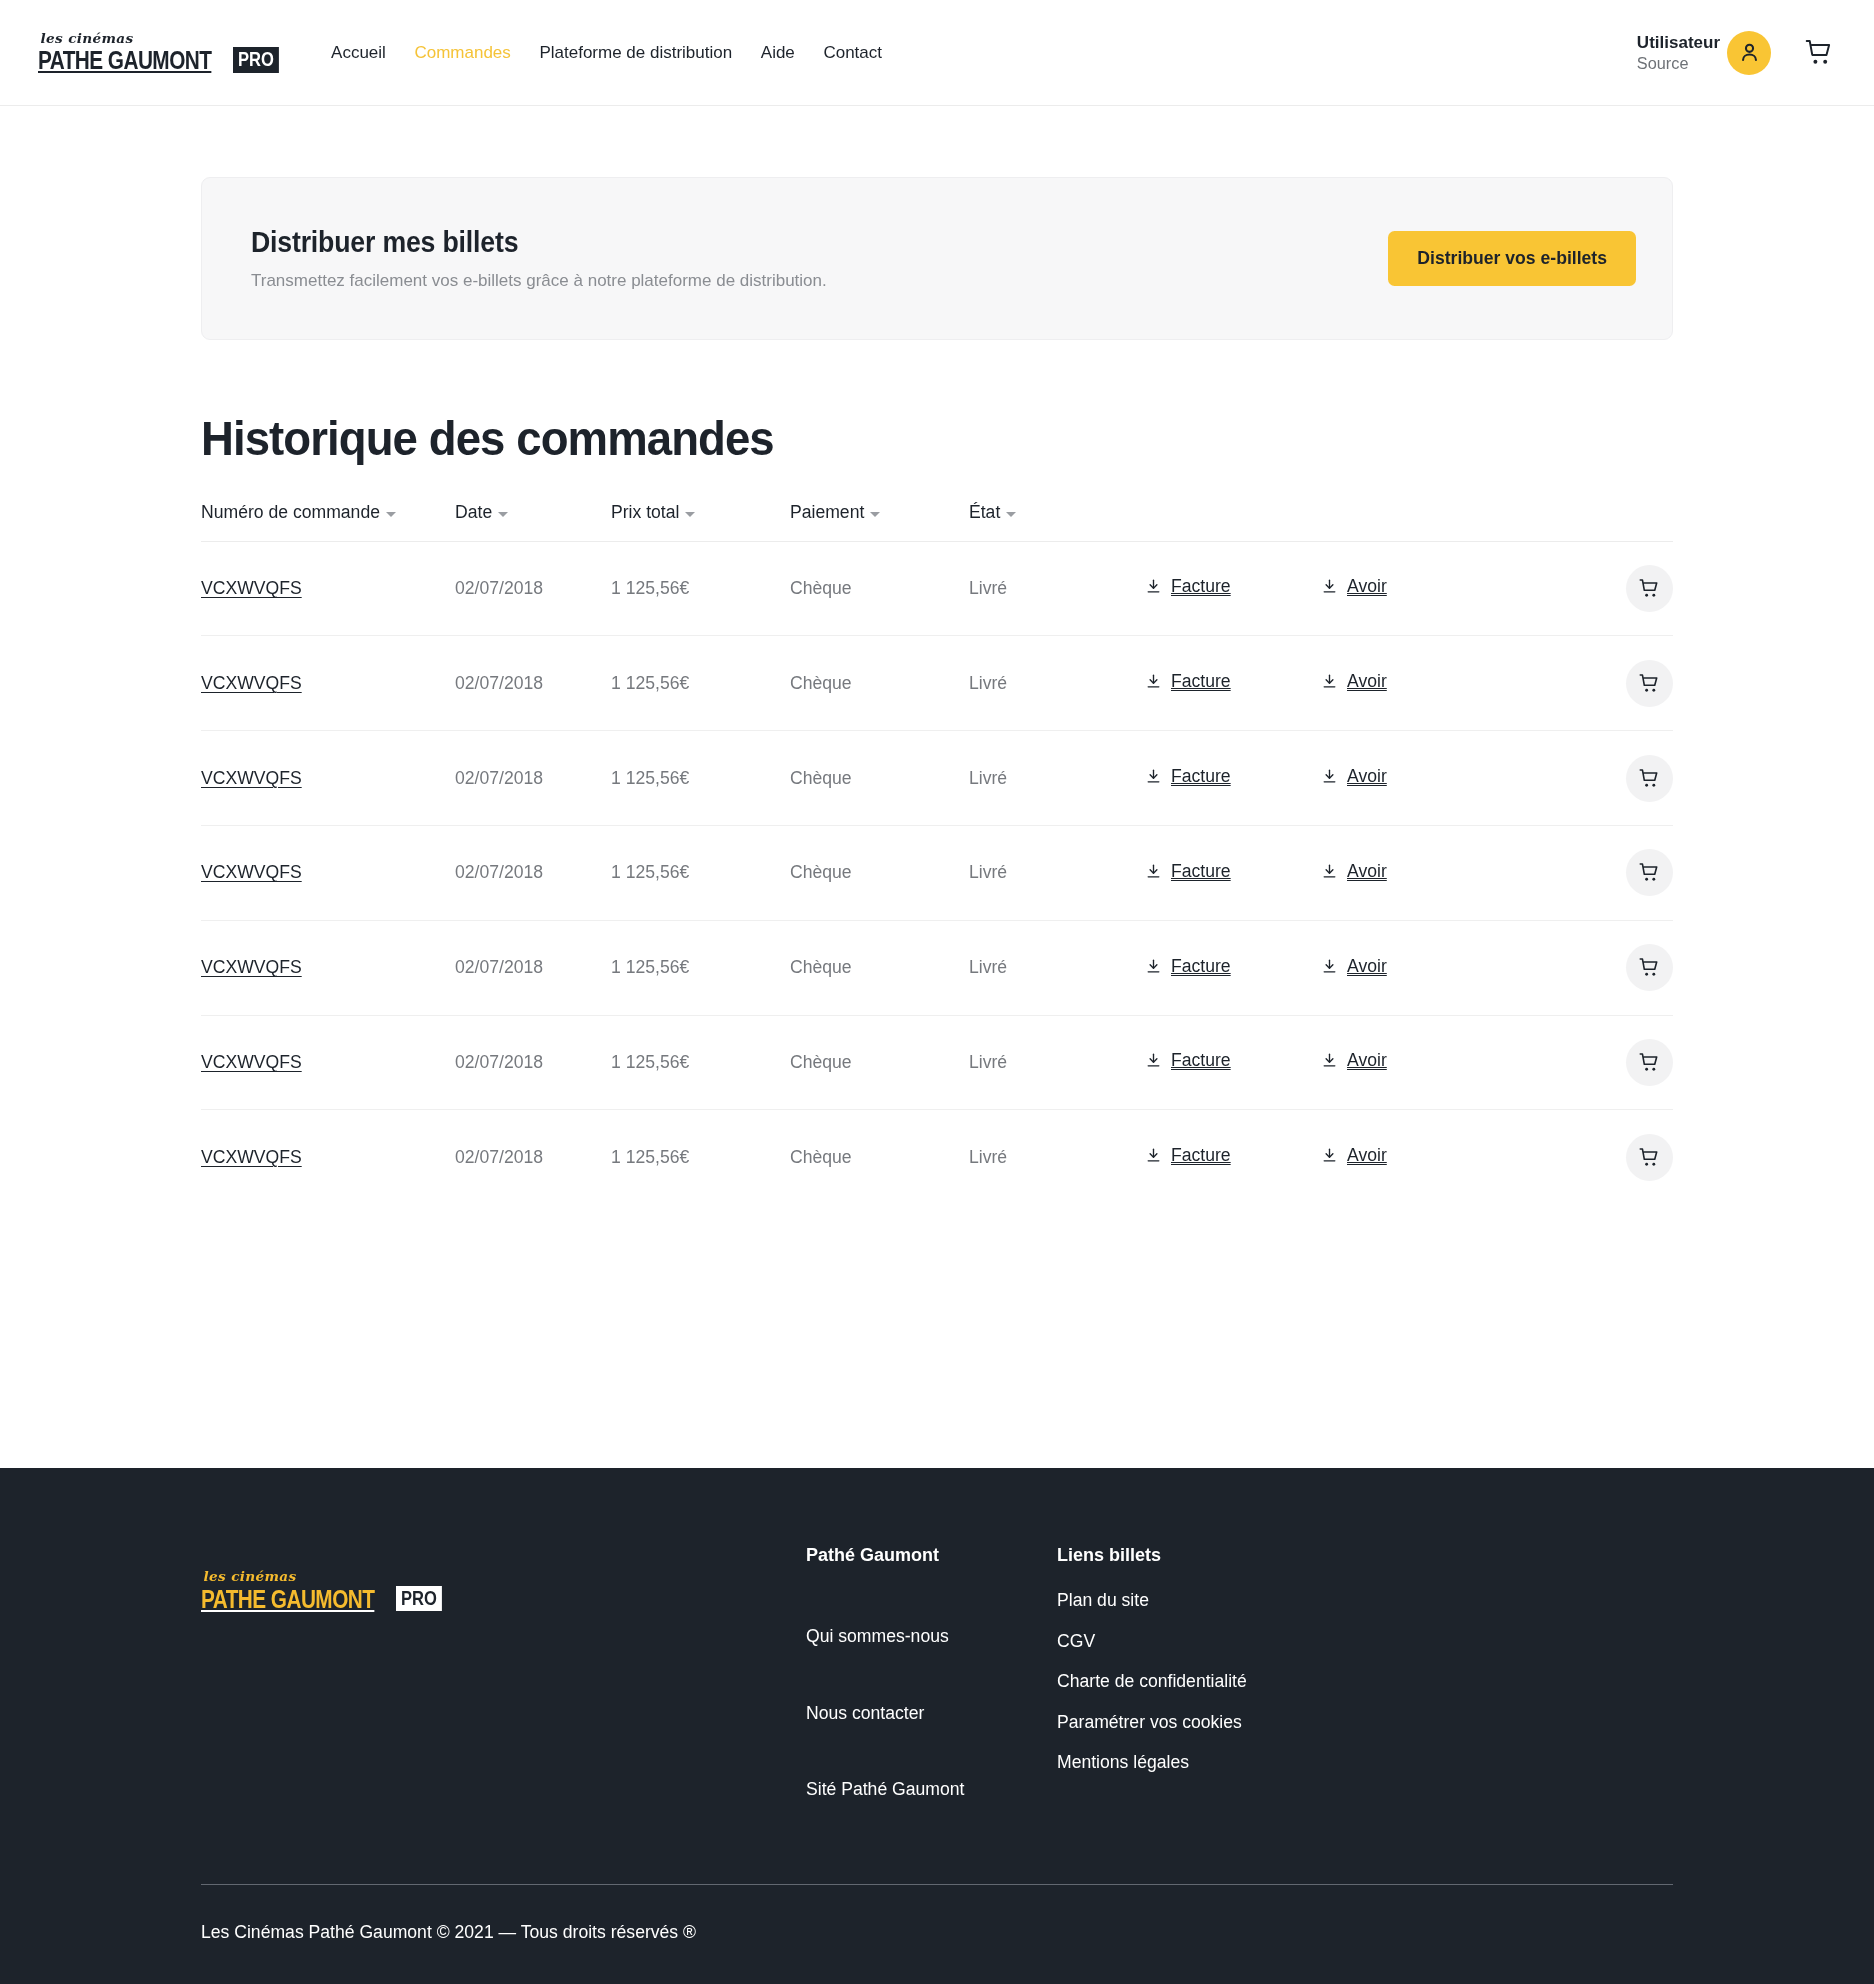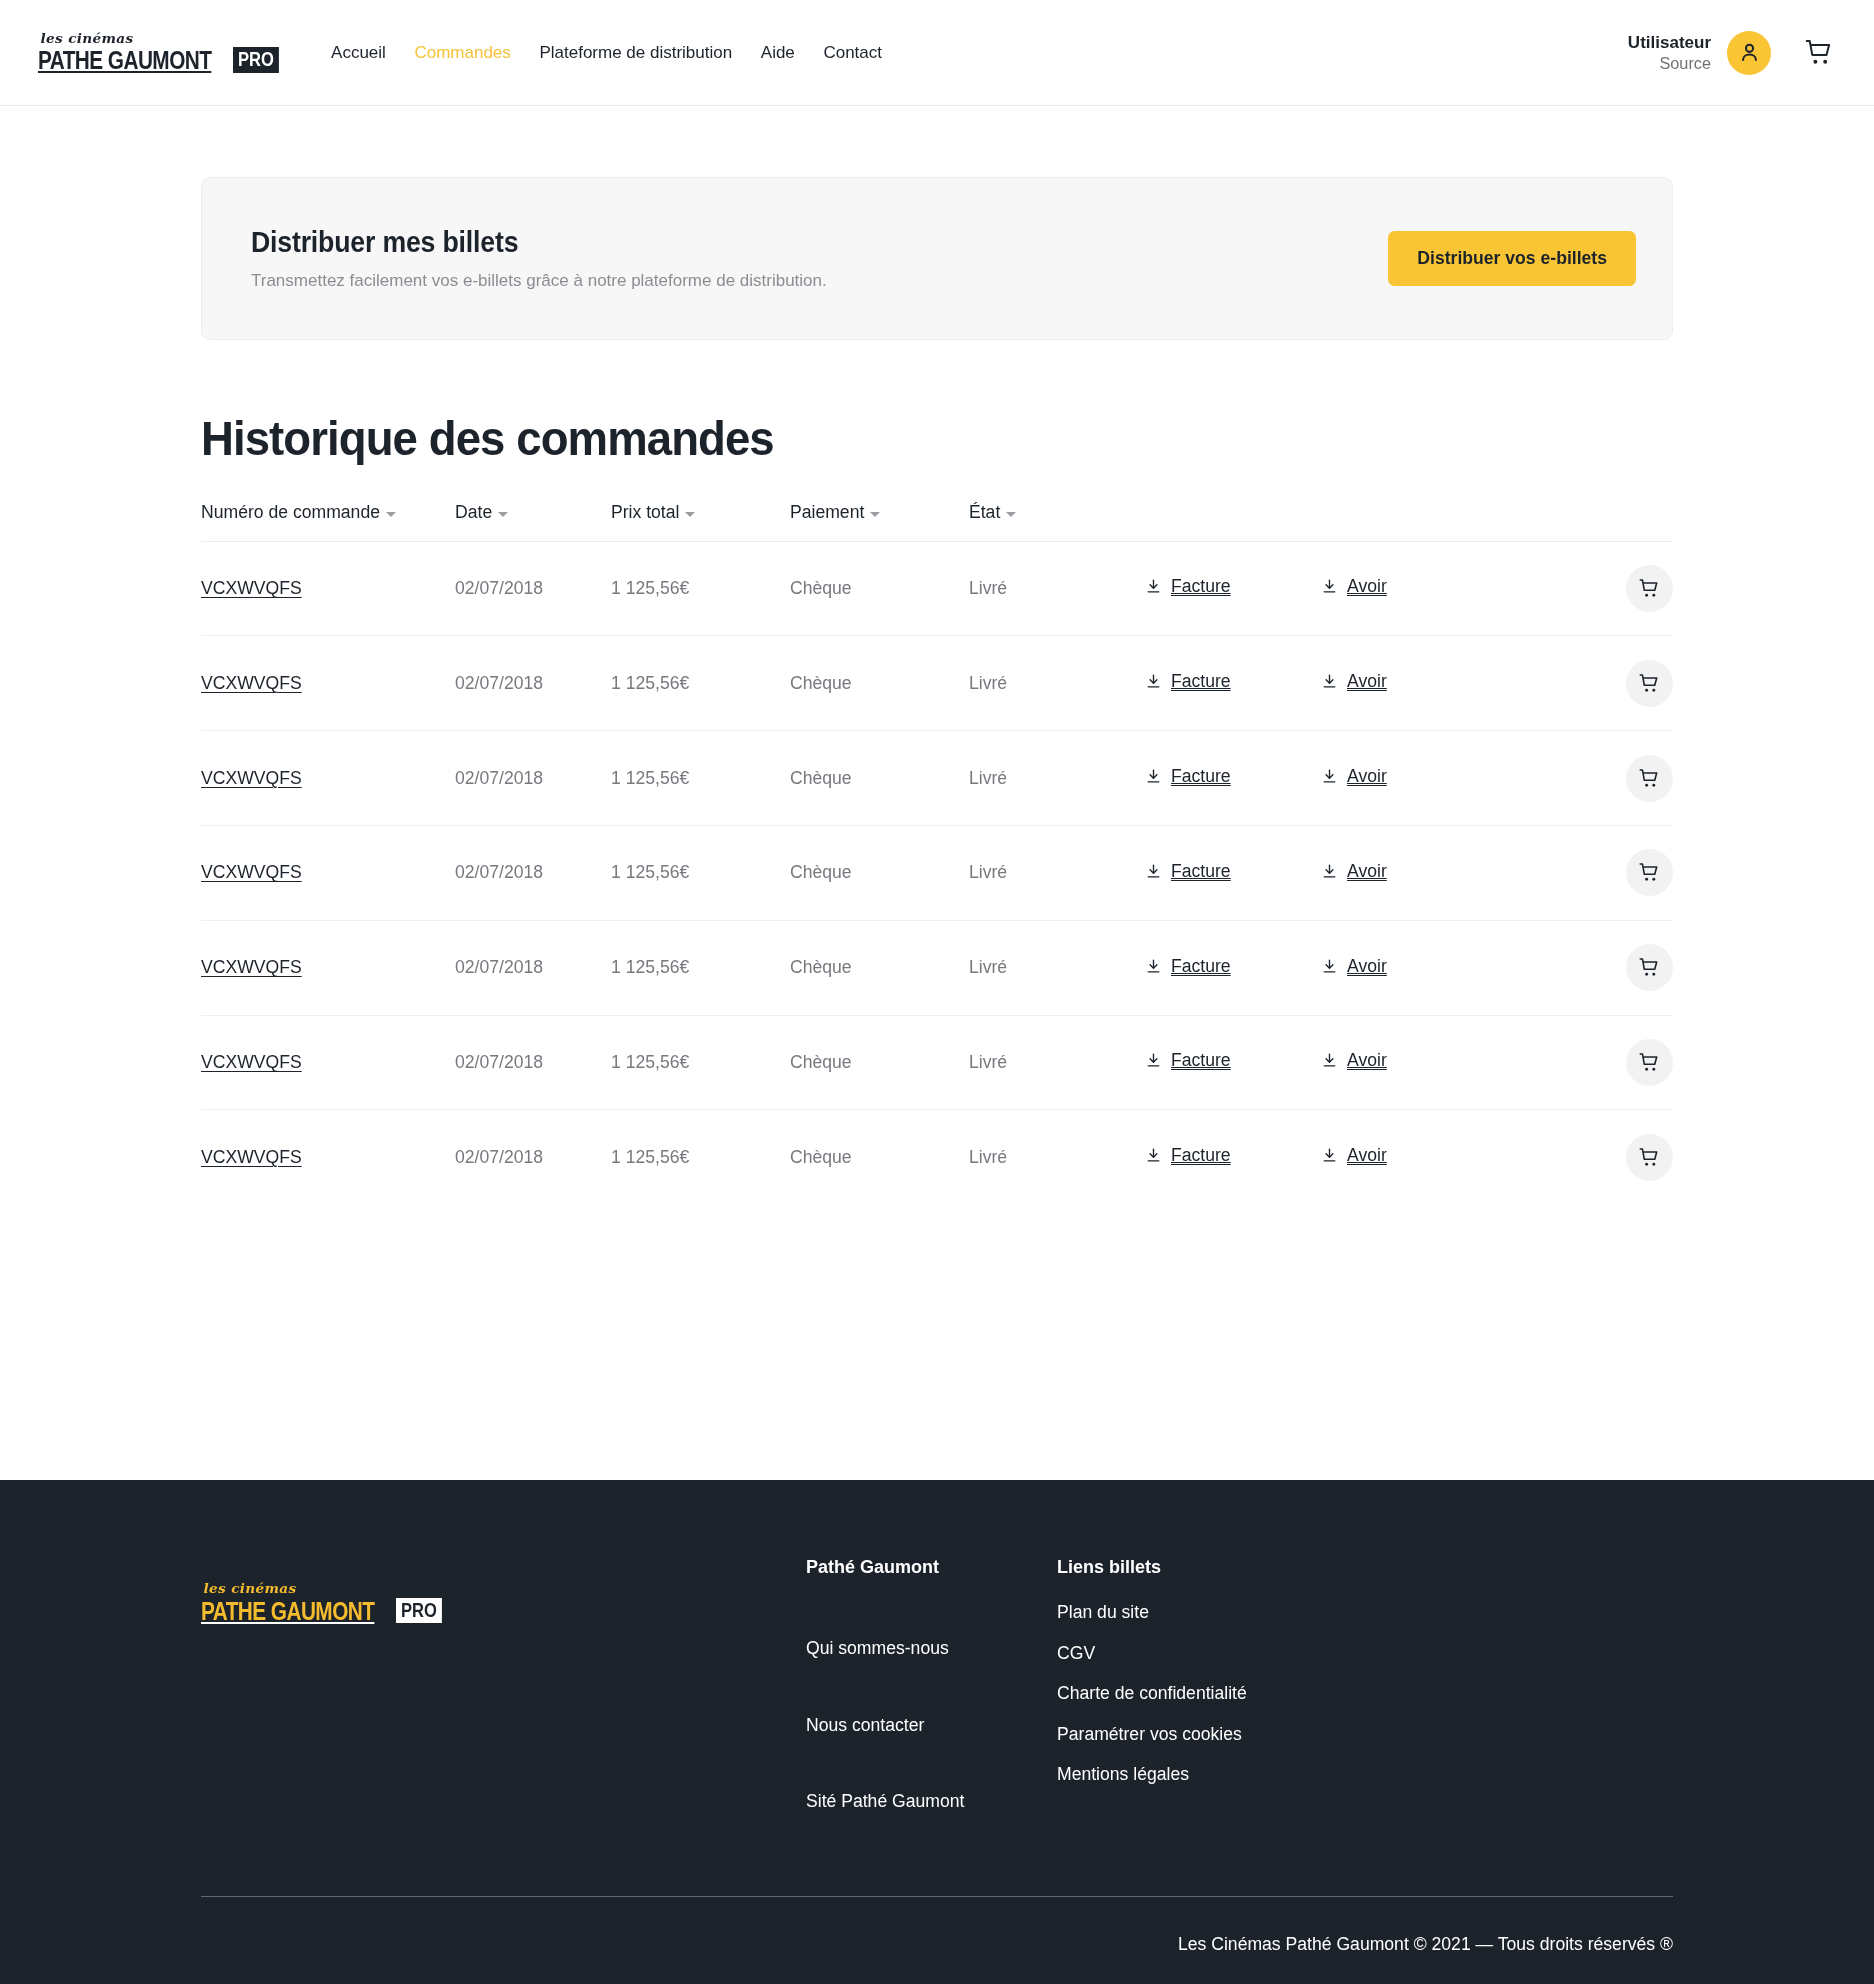--- a/index.html
+++ b/index.html
@@ -42,21 +42,21 @@
     transform:scaleX(.85);transform-origin:left center;
     margin-left:-36px;
   }
   .nav{display:flex;align-items:center;gap:0;margin-left:30px;}
   .nav a{
     font-size:17px;color:#1d232b;text-decoration:none;
     padding:0 14.3px;white-space:nowrap;
   }
   .nav a.active{color:#f5c338;}
   .header-right{margin-left:auto;display:flex;align-items:center;gap:0;}
-  .user-block{display:flex;flex-direction:column;align-items:flex-end;line-height:1.25;margin-right:16px;}
+  .user-block{display:flex;flex-direction:column;line-height:1.25;margin-right:7px;}
   .user-name{font-size:17px;font-weight:700;color:#1d232b;}
   .user-role{font-size:16.3px;color:#6e7277;}
   .avatar{
     width:44px;height:44px;border-radius:50%;
     background:#f9c534;display:flex;align-items:center;justify-content:center;
     flex:0 0 44px;
   }
   .cart-top{margin-left:34px;display:flex;align-items:center;justify-content:center;}
 
   
@@ -162,22 +162,22 @@
   .fcol.col-a{flex:0 0 251px;}
   .fcol.col-b{flex:0 0 251px;gap:36px;}
   .fcol.col-c{flex:1 1 auto;}
   .fcol h4{font-size:18px;font-weight:700;color:#fff;margin-bottom:24px;}
   .fcol a{font-size:17.6px;color:#ffffff;text-decoration:none;margin-bottom:19.5px;display:block;}
   .footer-rule{
     height:1.3px;background:#9ba2ab;opacity:.55;
     margin:64px 0 0 0;
   }
   .footer-copy{
-    text-align:right;font-size:17.6px;color:#ffffff;
-    padding:37px 0 30px;
+    text-align:left;font-size:17.6px;color:#ffffff;
+    padding:37px 0 42px;
   }
   svg{display:block}
 </style>
 </head>
 <body>
 
 <div class="page">
 
   <div class="header">
 

